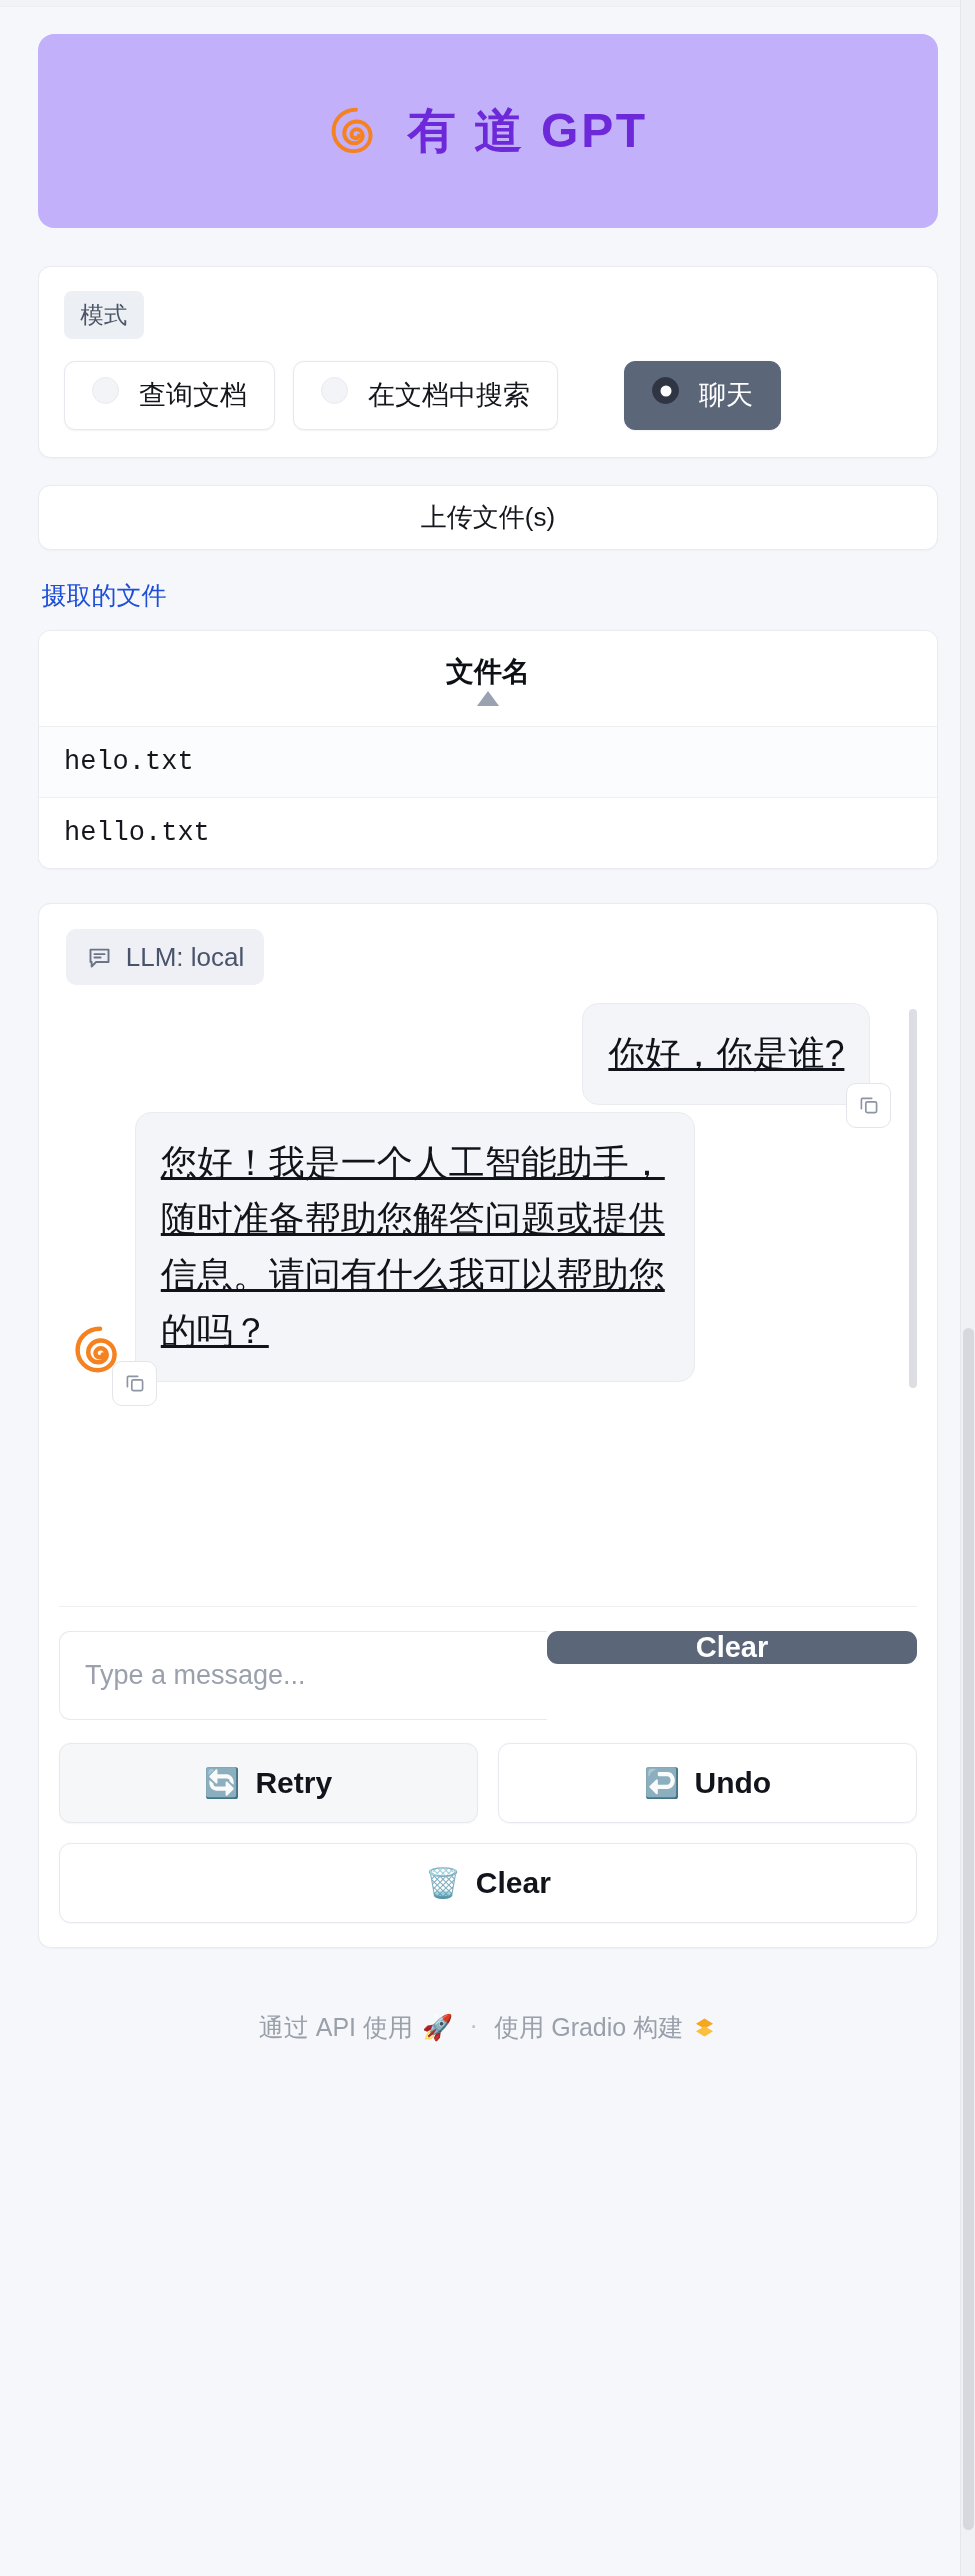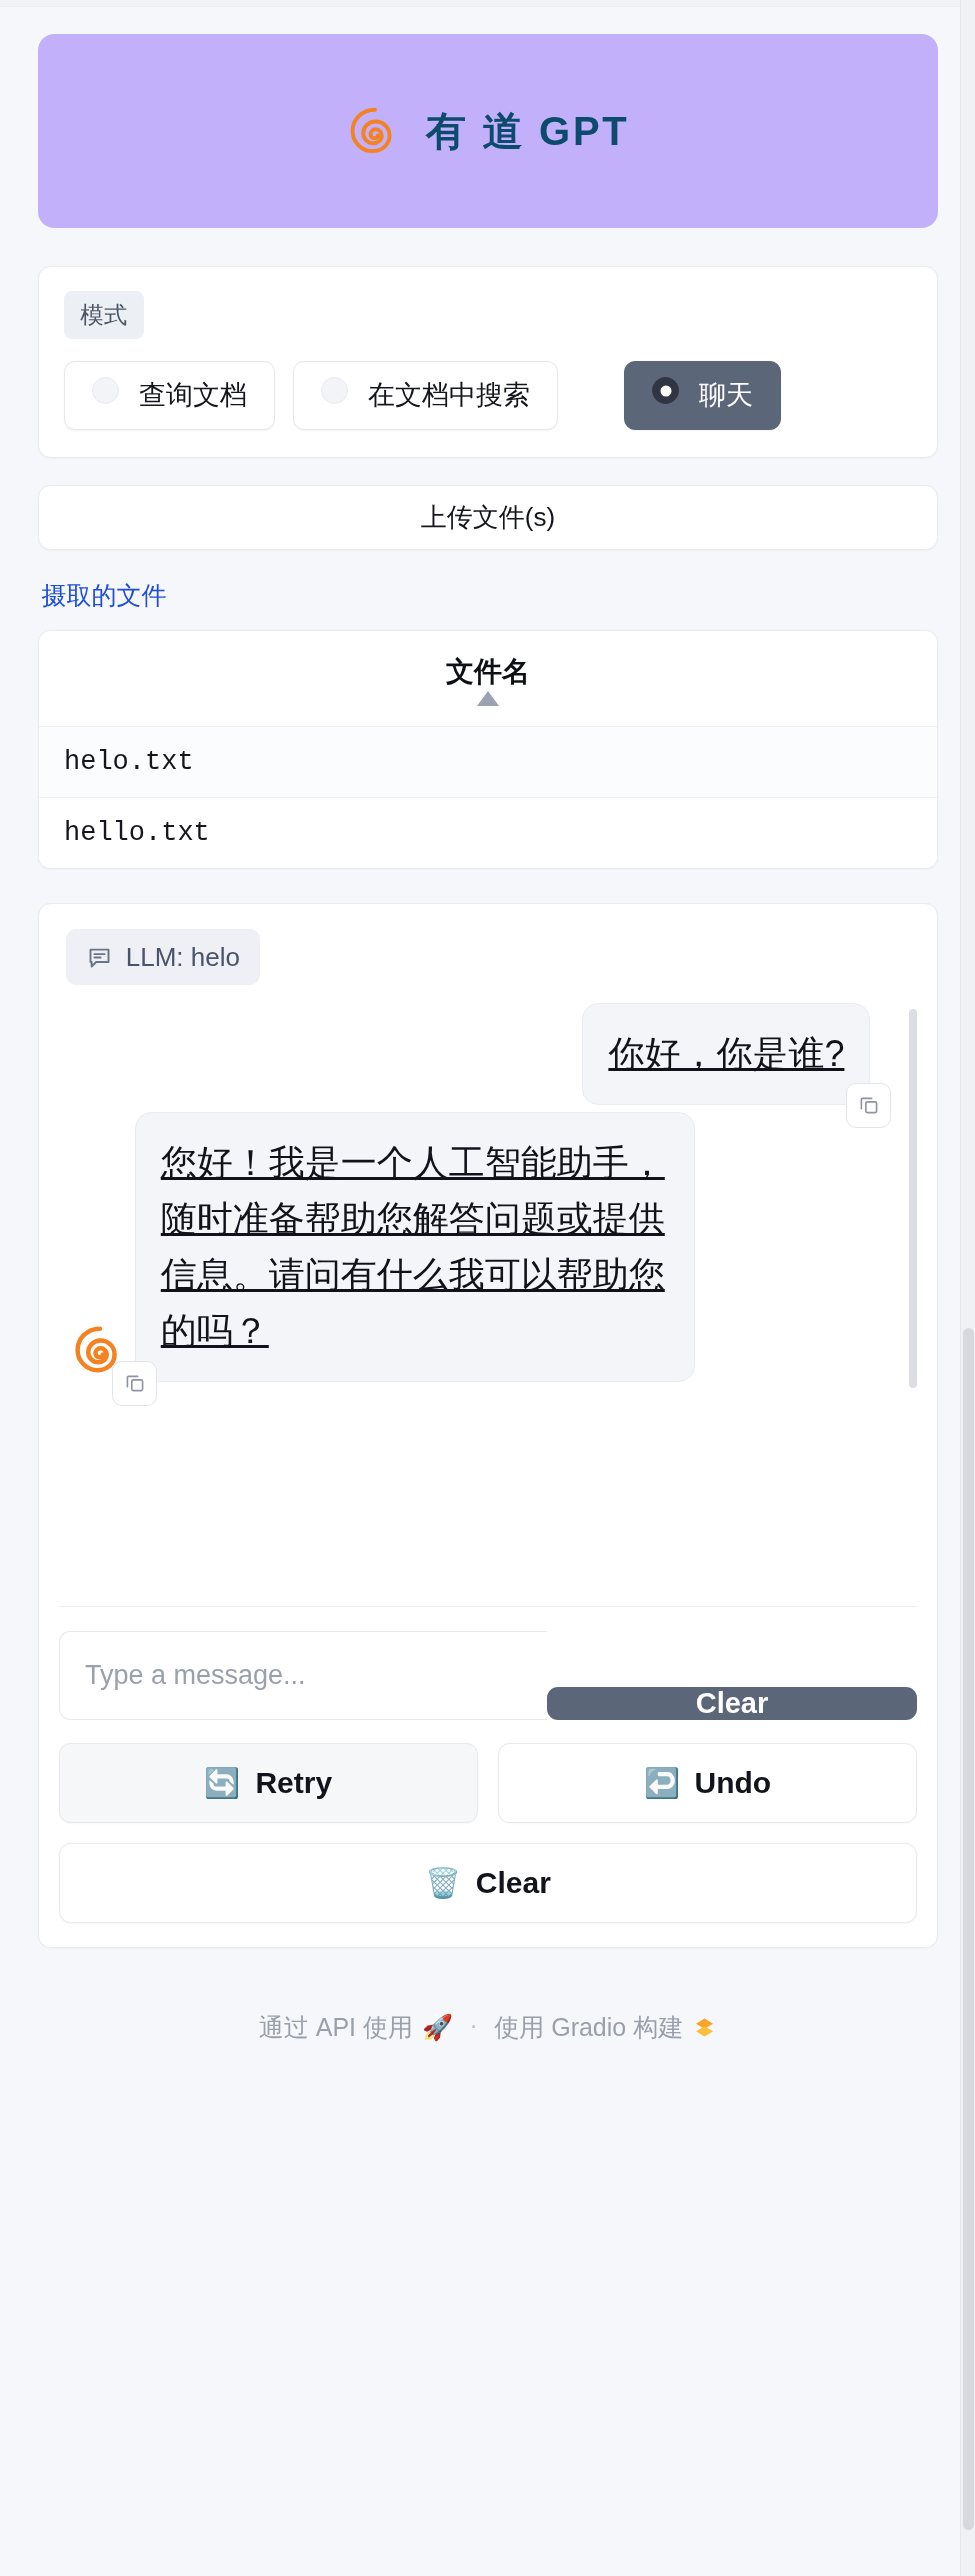--- a/index.html
+++ b/index.html
@@ -37,23 +37,23 @@
     border-radius: 16.3px;
     height: 194px;
     display: flex;
     align-items: center;
     justify-content: center;
     gap: 23.5px;
     margin-bottom: 38px;
   }
   .banner-logo { width: 56px; height: 56px; display: block; }
   .banner-title {
-    font-size: 40px;
+    font-size: 48px;
     font-weight: 700;
-    color: #0c4a6e;
+    color: #6d28d9;
     letter-spacing: 2.7px;
     white-space: nowrap;
   }
 
   
   .card {
     background: #ffffff;
     border: 0.9px solid #e9ebf0;
     border-radius: 12.6px;
     box-shadow: 0 0.9px 1.8px rgba(16,24,40,.03);
@@ -238,21 +238,21 @@
     right: 0; top: 5.4px;
     width: 8.1px; height: 379px;
     background: #dcdee4;
     border-radius: 5.4px;
   }
 
   
   .input-row {
     display: flex;
     margin-top: 23.5px;
-    align-items: flex-end;
+    align-items: flex-start;
   }
   .msg-input {
     flex: 1;
     background: #ffffff;
     border: 0.9px solid #e7e9ee;
     border-right: none;
     border-radius: 11px 0 0 11px;
     height: 89px;
     display: flex;
     align-items: center;
@@ -389,21 +389,21 @@
     </div>
 
     <div class="card chat-panel">
 
       <div class="llm-badge">
         <svg width="27" height="27" viewBox="0 0 24 24">
           <path d="M4 5h16v11H9l-4 4v-4H4z" fill="none" stroke="#6b7486" stroke-width="1.7" stroke-linejoin="round"></path>
           <line x1="7.5" y1="9" x2="16.5" y2="9" stroke="#6b7486" stroke-width="1.7" stroke-linecap="round"></line>
           <line x1="7.5" y1="12" x2="13" y2="12" stroke="#6b7486" stroke-width="1.7" stroke-linecap="round"></line>
         </svg>
-        <span class="btext">LLM: helo</span>
+        <span class="btext">LLM: local</span>
       </div>
 
       <div class="chat-scroll">
 
         <div class="msg-row user">
           <div class="bubble user-b">
             <span>你好，你是谁?</span>
             <span class="copy-btn">
               <svg width="23.5" height="23.5" viewBox="0 0 24 24">
                 <rect x="9" y="9" width="11" height="11" rx="1.6" fill="none" stroke="#8d94a3" stroke-width="1.7"></rect>

